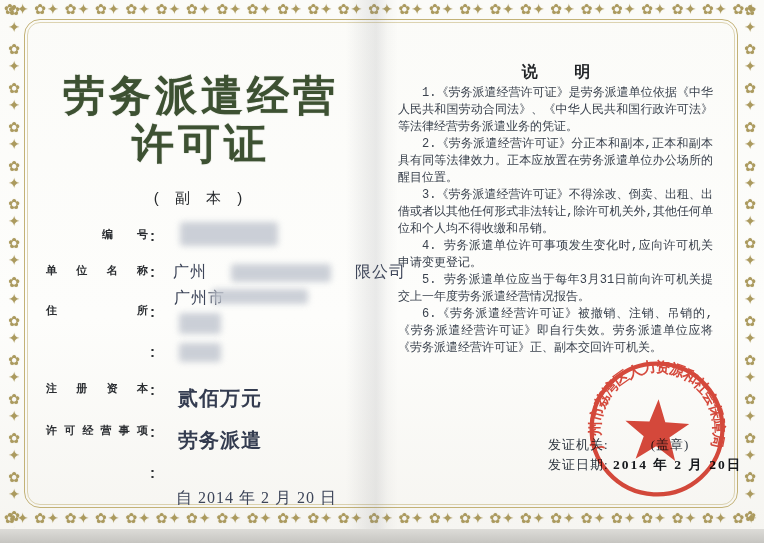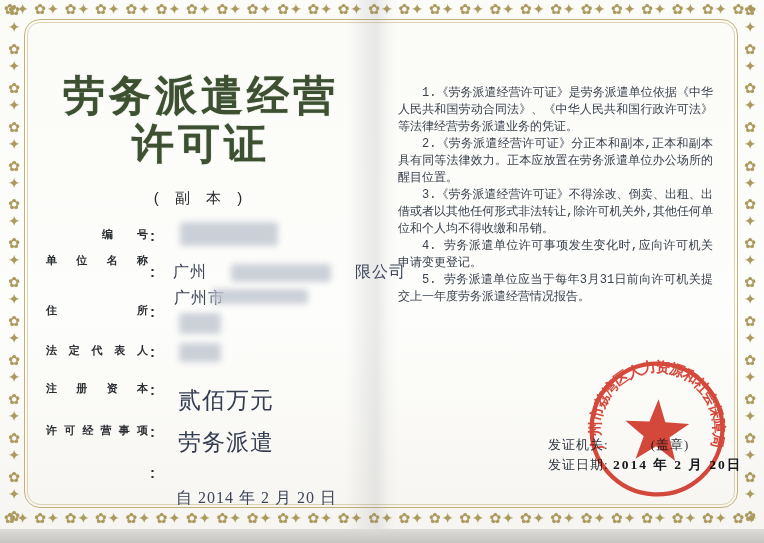--- a/index.html
+++ b/index.html
@@ -60,21 +60,21 @@
   }
   .lbl{
     position:absolute;color:#2b2e32;font-size:11px;font-weight:bold;
     text-align:justify;text-align-last:justify;letter-spacing:0;
   }
   .colon{position:absolute;color:#2b2e32;font-size:15px;font-weight:bold;}
   .val{
     position:absolute;color:#3d4559;font-size:16px;
     font-family:"Liberation Serif","DejaVu Serif",serif;letter-spacing:1px;
   }
-  .val.hand{font-size:23px;font-weight:normal;color:#343c50;}
+  .val.hand{font-size:20px;font-weight:bold;color:#343c50;}
   .redact{
     position:absolute;background:#c3c8d1;border-radius:3px;filter:blur(3px);
     opacity:.85;
   }
   .name-row{position:absolute;left:173px;top:262px;display:flex;align-items:center;gap:22px;}
   .name-row .redact-inline{
     position:relative;display:inline-block;background:#c3c8d1;border-radius:3px;
     filter:blur(3px);opacity:.85;width:100px;height:18px;margin:0 2px;
   }
   
@@ -118,55 +118,56 @@
     <div class="fold"></div>
 
     <div class="title l1">劳务派遣经营</div>
     <div class="title l2">许可证</div>
     <div class="subtitle">( 副  本 )</div>
 
     <div class="lbl" style="left:102px;top:227px;width:46px">编  号</div>
     <span class="colon" style="left:150px;top:227px">:</span>
     <div class="redact" style="left:180px;top:222px;width:98px;height:24px"></div>
 
-    <div class="lbl" style="left:46px;top:253px;width:102px">单位名称</div>
+    <div class="lbl" style="left:46px;top:263px;width:102px">单位名称</div>
     <span class="colon" style="left:150px;top:263px">:</span>
     <div class="name-row">
       <span class="val" style="position:static">广州</span>
       <span class="redact-inline"></span>
       <span class="val" style="position:static">限公司</span>
     </div>
 
     <div class="lbl" style="left:46px;top:303px;width:102px">住所</div>
     <span class="colon" style="left:150px;top:303px">:</span>
     <span class="val" style="left:174px;top:288px">广州市</span>
     <div class="redact" style="left:212px;top:289px;width:96px;height:15px"></div>
     <div class="redact" style="left:179px;top:313px;width:42px;height:21px"></div>
 
-    <div class="lbl" style="left:46px;top:343px;width:102px">法定代表人</div>
     <span class="colon" style="left:150px;top:343px">:</span>
     <div class="redact" style="left:179px;top:343px;width:42px;height:19px"></div>
 
     <div class="lbl" style="left:46px;top:381px;width:102px">注册资本</div>
     <span class="colon" style="left:150px;top:381px">:</span>
     <span class="val hand" style="left:178px;top:385px">贰佰万元</span>
 
     <div class="lbl" style="left:46px;top:423px;width:102px">许可经营事项</div>
     <span class="colon" style="left:150px;top:423px">:</span>
     <span class="val hand" style="left:178px;top:427px">劳务派遣</span>
 
     <span class="colon" style="left:150px;top:464px">:</span>
     <span class="val" style="left:176px;top:488px">自 2014 年 2 月 20 日</span>
 
+    <div class="notes-title">说  明</div>
     <div class="notes">
       <p>1.《劳务派遣经营许可证》是劳务派遣单位依据《中华人民共和国劳动合同法》、《中华人民共和国行政许可法》等法律经营劳务派遣业务的凭证。</p>
       <p>2.《劳务派遣经营许可证》分正本和副本,正本和副本具有同等法律效力。正本应放置在劳务派遣单位办公场所的醒目位置。</p>
       <p>3.《劳务派遣经营许可证》不得涂改、倒卖、出租、出借或者以其他任何形式非法转让,除许可机关外,其他任何单位和个人均不得收缴和吊销。</p>
       <p>4. 劳务派遣单位许可事项发生变化时,应向许可机关申请变更登记。</p>
       <p>5. 劳务派遣单位应当于每年3月31日前向许可机关提交上一年度劳务派遣经营情况报告。</p>
+      <p>6.《劳务派遣经营许可证》被撤销、注销、吊销的,《劳务派遣经营许可证》即自行失效。劳务派遣单位应将《劳务派遣经营许可证》正、副本交回许可机关。</p>
     </div>
 
     <div class="issue-line issue-org">
       <span>发证机关:</span><span class="note">(盖章)</span>
     </div>
     <div class="issue-line issue-date">
       <span>发证日期:</span>
       <span class="dval">2014 年  2 月  20日</span>
     </div>
 

